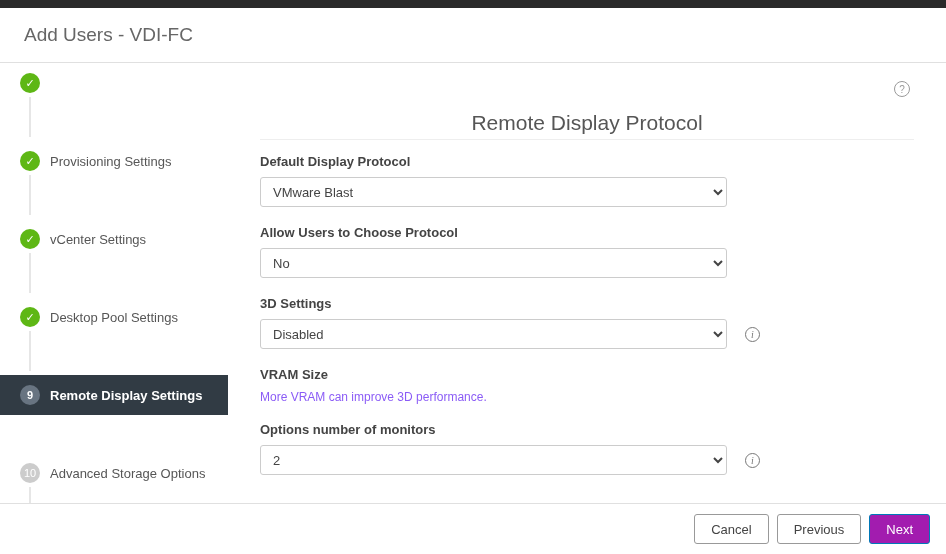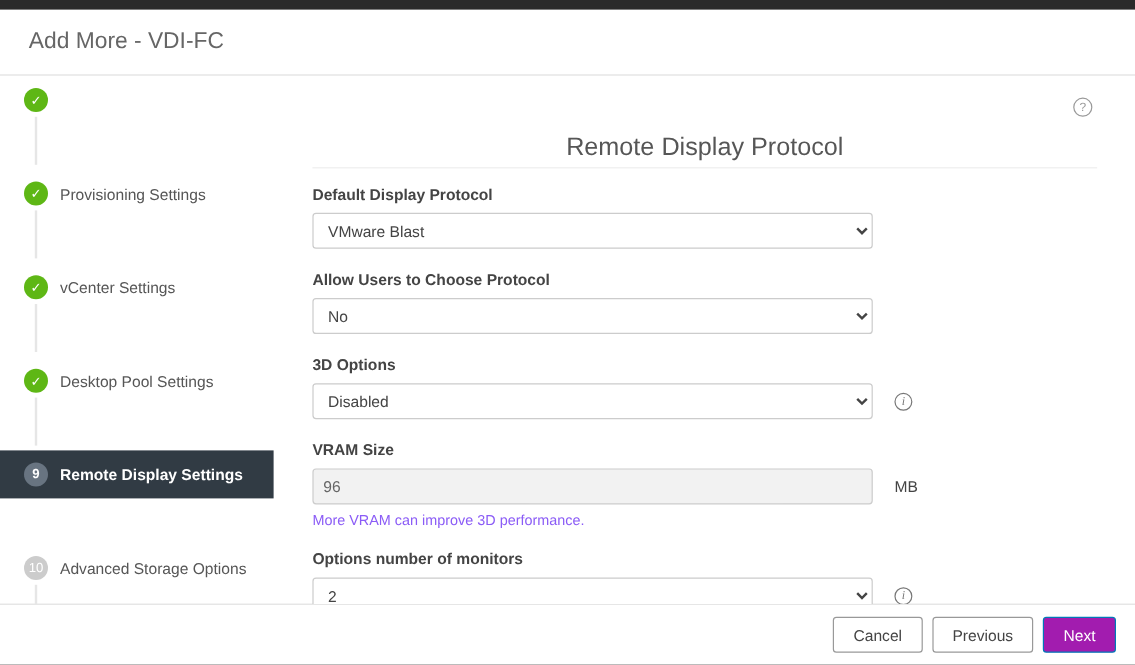--- a/index.html
+++ b/index.html
@@ -195,21 +195,21 @@
   background: #a21caf;
   border-color: #0079b8;
   color: #fff;
 }
 </style>
 </head>
 <body>
 
 <div class="modal">
   <div class="modal-header">
-    <h1 class="modal-title">Add More - VDI-FC</h1>
+    <h1 class="modal-title">Add Users - VDI-FC</h1>
   </div>
 
   <div class="modal-body">
 
     <div class="sidebar">
       <div class="step">
         <span class="step-icon done">✓</span>
         <span class="step-connector"></span>
       </div>
       <div class="step-spacer"></div>
@@ -262,35 +262,31 @@
       <div class="form-row">
         <div class="field-label">Allow Users to Choose Protocol</div>
         <div class="form-control-wrap">
           <select>
             <option>No</option>
           </select>
         </div>
       </div>
 
       <div class="form-row">
-        <div class="field-label">3D Options</div>
+        <div class="field-label">3D Settings</div>
         <div class="form-control-wrap">
           <select>
             <option>Disabled</option>
           </select>
           <span class="info-icon">i</span>
         </div>
       </div>
 
       <div class="form-row">
         <div class="field-label">VRAM Size</div>
-        <div class="form-control-wrap">
-          <input type="text" disabled="" value="96" style="">
-          <span class="unit">MB</span>
-        </div>
         <div class="hint">More VRAM can improve 3D performance.</div>
       </div>
 
       <div class="form-row">
         <div class="field-label">Options number of monitors</div>
         <div class="form-control-wrap">
           <select>
             <option>2</option>
           </select>
           <span class="info-icon">i</span>

